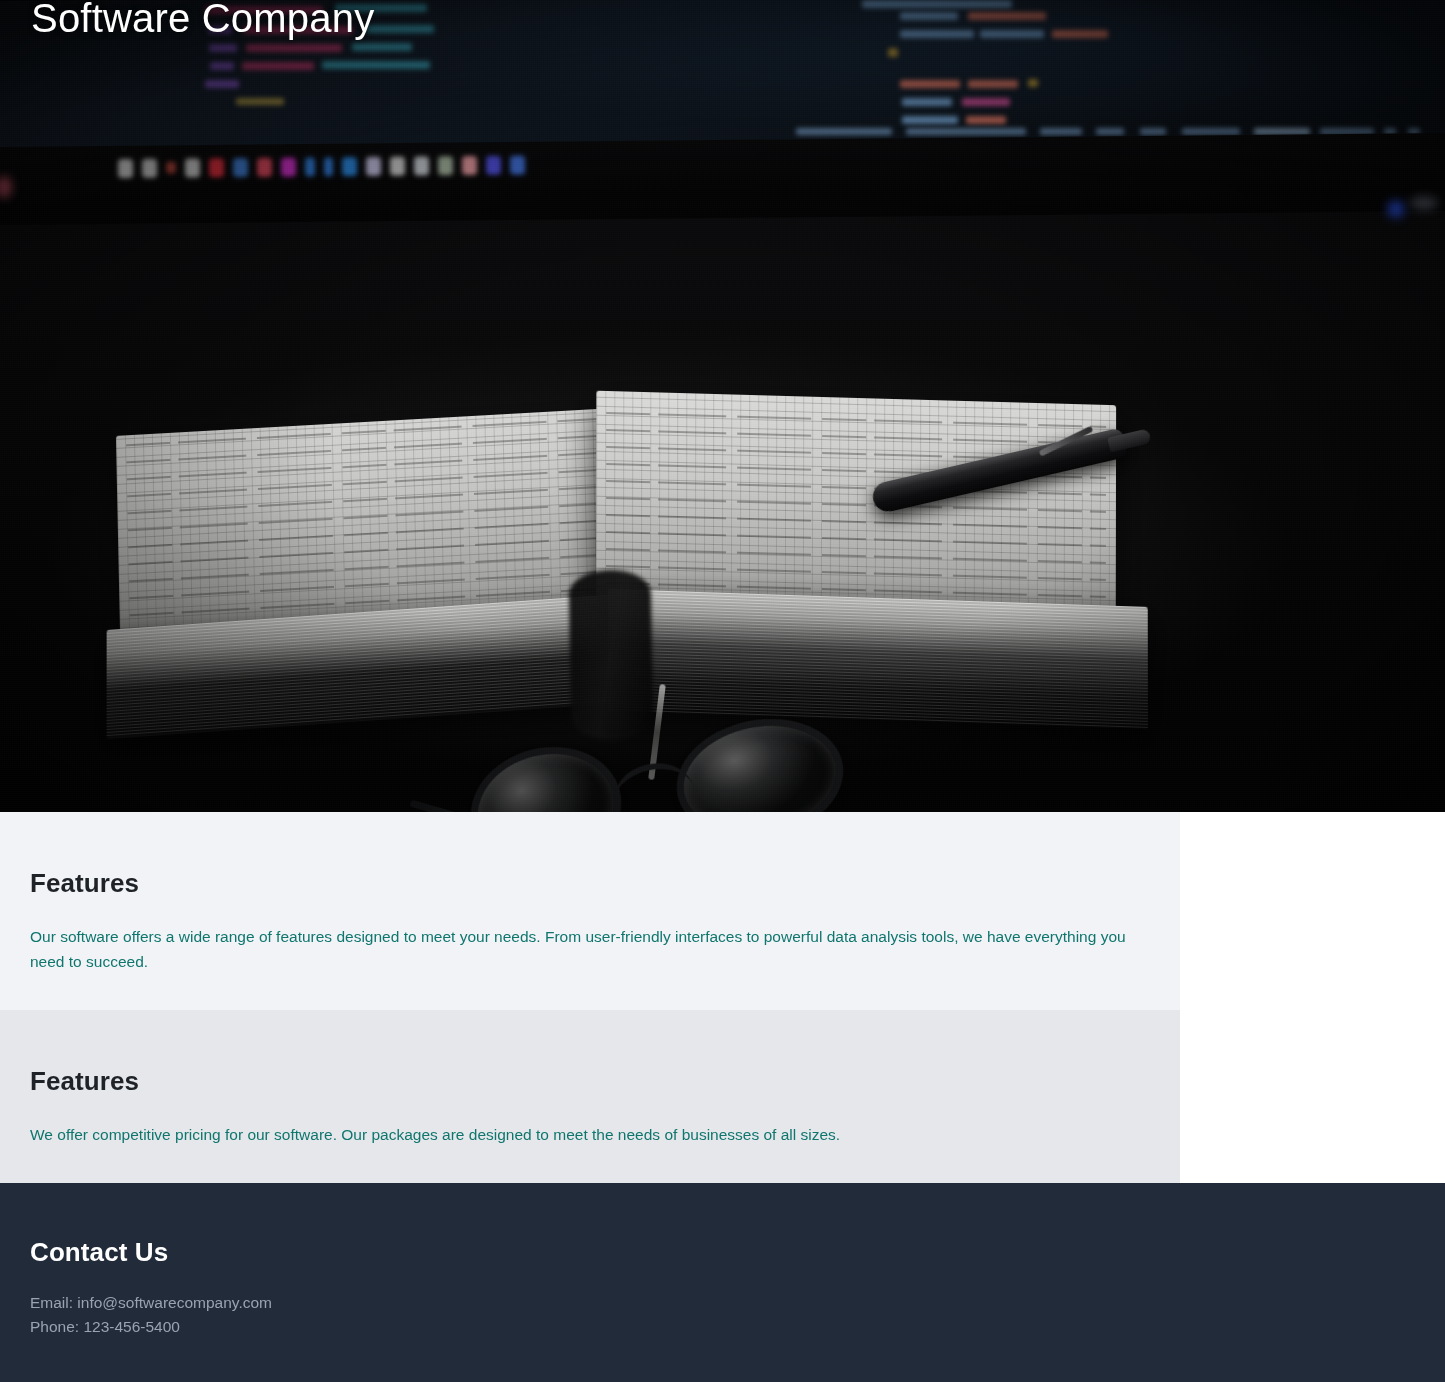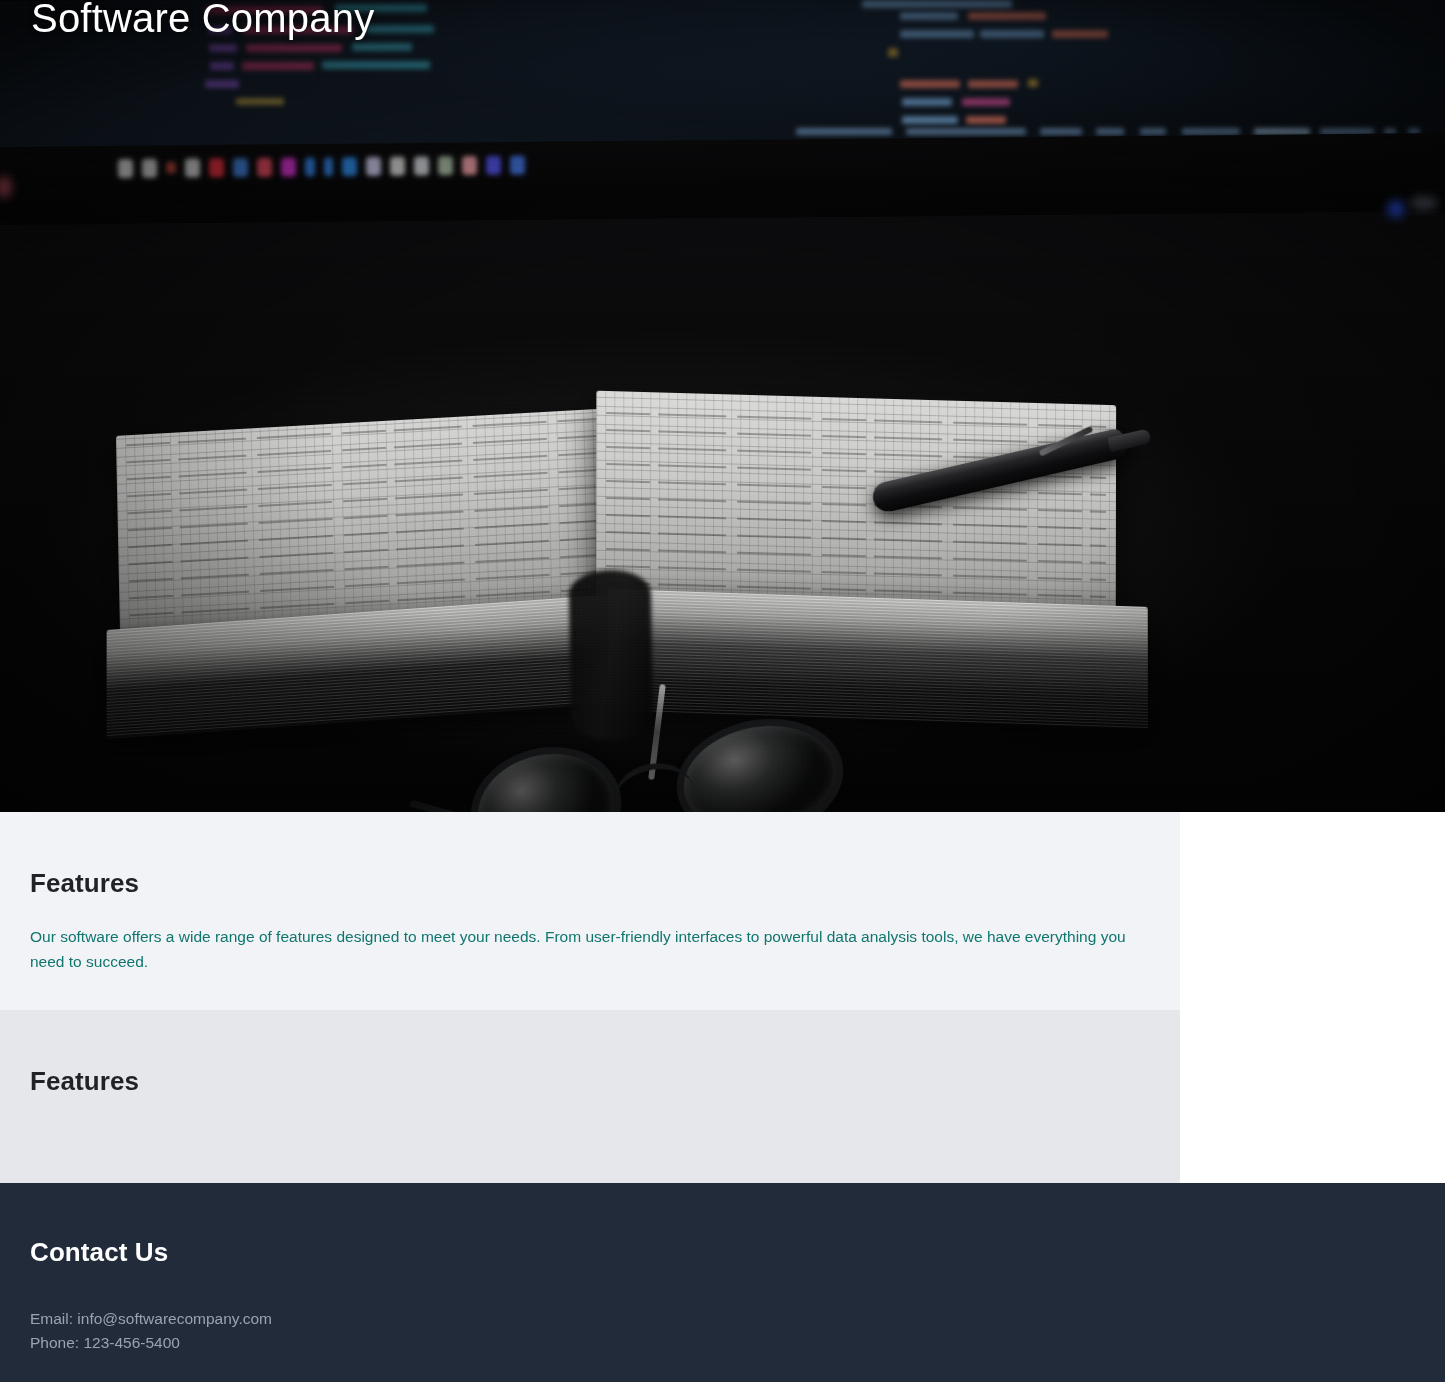--- a/index.html
+++ b/index.html
@@ -358,21 +358,21 @@
     background: #222b3a;
     padding: 52px 30px 0 30px;
     flex: 1 1 auto;
     width: 1445px;
   }
   .footer h2 {
     font-size: 26px;
     line-height: 34px;
     font-weight: 700;
     color: #ffffff;
-    margin-bottom: 38px;
+    margin-bottom: 22px;
     letter-spacing: .1px;
   }
   .footer .contact-line {
     font-size: 15.5px;
     line-height: 24px;
     color: #9aa3b2;
   }
 </style>
 </head>
 <body>
@@ -490,20 +490,21 @@
     <h1 class="hero-title">Software Company</h1>
   </header>
 
   <section class="section section-features">
     <h2>Features</h2>
     <p>Our software offers a wide range of features designed to meet your needs. From user-friendly interfaces to powerful data analysis tools, we have everything you need to succeed.</p>
   </section>
 
   <section class="section section-pricing">
     <h2>Features</h2>
+    <p>We offer competitive pricing for our software. Our packages are designed to meet the needs of businesses of all sizes.</p>
   </section>
 
   <footer class="footer">
     <h2>Contact Us</h2>
     <div class="contact-line">Email: info@softwarecompany.com</div>
     <div class="contact-line">Phone: 123-456-5400</div>
   </footer>
 
 </div>
 

